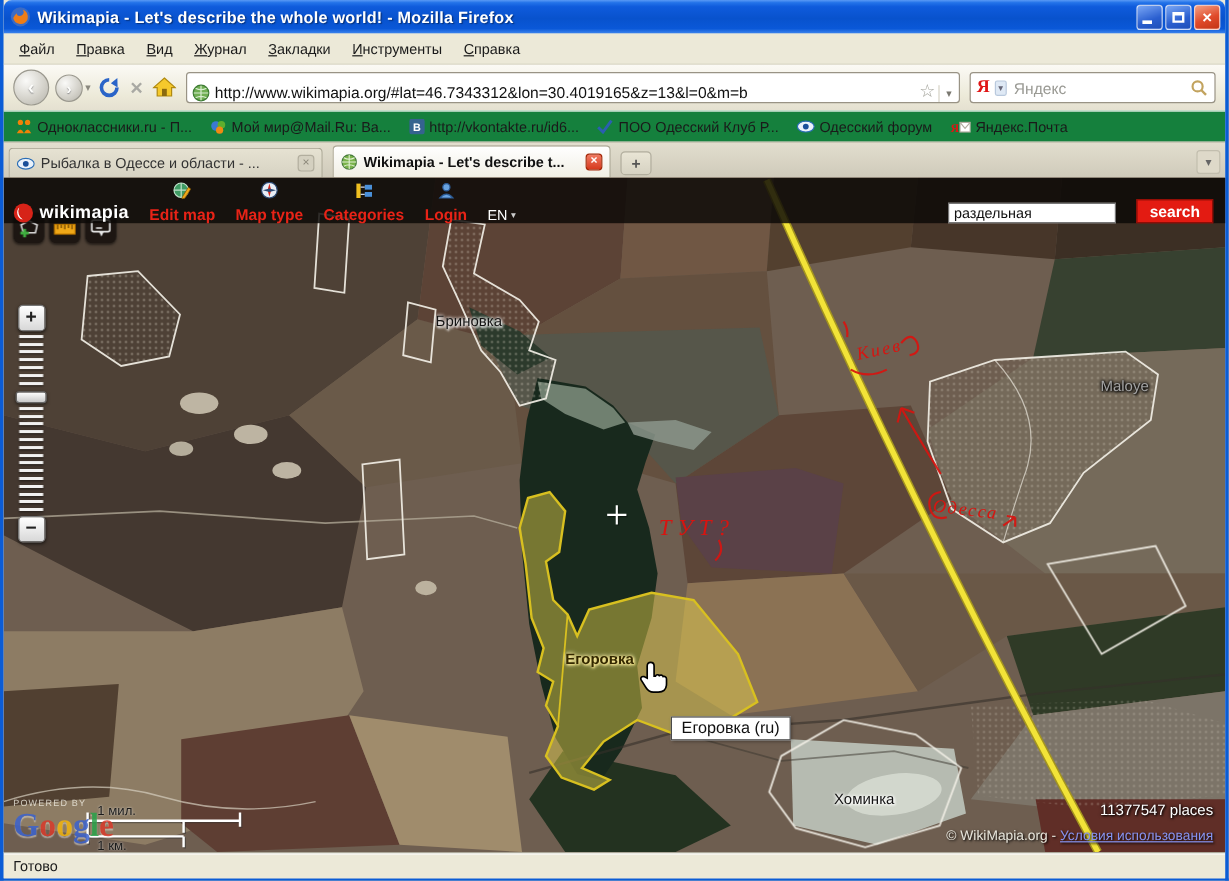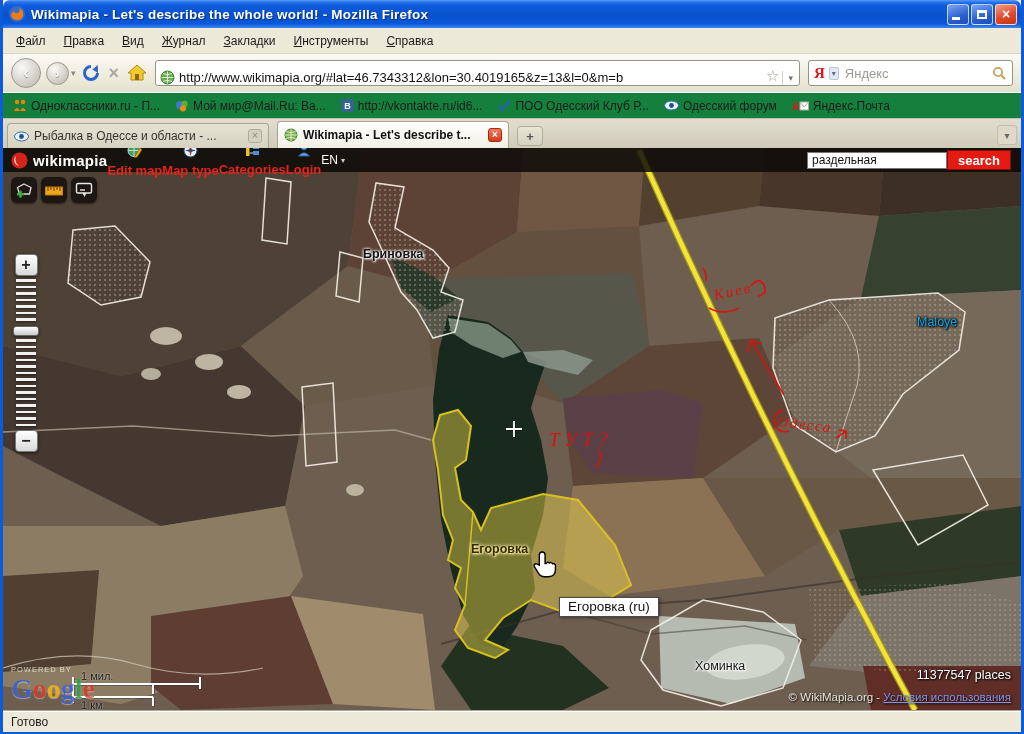--- a/index.html
+++ b/index.html
@@ -70,22 +70,22 @@
   .tclose.dim{background:#d4d0c0;border:1px solid #b2ae9e;color:#8a8678;}
   .tclose.red{background:linear-gradient(180deg,#f07a62,#d63a1e);border:1px solid #a52808;color:#fff;font-weight:bold;}
   .newtab{width:26px;height:20px;margin-left:8px;border:1px solid #b2ae9e;border-radius:4px;
     background:linear-gradient(180deg,#e9e5d5,#d6d2c2);color:#555;font-size:13px;font-weight:bold;
     display:flex;align-items:center;justify-content:center;margin-bottom:2px;}
   .overflow{margin-left:auto;width:20px;height:20px;display:flex;align-items:center;justify-content:center;
     color:#666;font-size:10px;border:1px solid #c2beae;border-radius:3px;background:#ded9c9;margin-bottom:3px;}
   
   .content{position:relative;width:1018px;height:562px;background:#4e4136;overflow:hidden;}
   .map-svg{position:absolute;left:0;top:0;z-index:1;}
-  .wm-header{position:absolute;left:0;top:0;right:0;height:24px;z-index:30;
-    background:rgba(12,9,7,.84);display:flex;align-items:center;padding:0 8px;}
+  .wm-header{position:absolute;left:0;top:0;right:0;height:38px;z-index:30;
+    background:rgba(12,9,7,.84);display:flex;align-items:flex-end;gap:17px;padding:0 8px;}
   .wm-logo{display:flex;align-items:center;gap:5px;}
   .wm-logo-text{color:#fff;font-weight:bold;font-size:15px;letter-spacing:.3px;}
   .wm-link{display:flex;align-items:center;gap:5px;color:#e82317;font-weight:bold;font-size:13px;flex-direction:column;}
   .wm-lang{color:#fff;font-size:12px;display:flex;align-items:center;gap:3px;}
   .wm-lang .c{font-size:8px;color:#ccc;}
   .wm-spacer{flex:1;}
   .wm-search{width:140px;height:17px;border:1px solid #777;font-size:12px;padding:0 4px;
     font-family:"Liberation Sans",sans-serif;color:#111;}
   .wm-searchbtn{width:64px;height:20px;background:#e31b12;border:1px solid #8d0d06;color:#fff;
     font-weight:bold;font-size:13px;display:flex;align-items:center;justify-content:center;margin-right:2px;}
@@ -97,21 +97,21 @@
   .zbtn{width:23px;height:22px;border:1px solid #777;border-radius:4px;color:#222;font-size:16px;
     font-weight:bold;display:flex;align-items:center;justify-content:center;
     background:linear-gradient(180deg,#fff,#d8d8d8);box-shadow:0 1px 3px rgba(0,0,0,.6);}
   .zticks{width:20px;background:repeating-linear-gradient(180deg,rgba(252,252,252,.95) 0 2.5px,rgba(0,0,0,0) 2.5px 6.5px);
     filter:drop-shadow(0 1px 1px rgba(0,0,0,.5));margin:3px 0;}
   .zt1{height:44px;} .zt2{height:88px;}
   .zhandle{width:26px;height:10px;border:1px solid #666;border-radius:3px;
     background:linear-gradient(180deg,#fefefe,#c9c9c9);box-shadow:0 1px 3px rgba(0,0,0,.6);}
   .maplabel{position:absolute;z-index:15;font-size:12.5px;white-space:nowrap;}
   .lbl-dark{color:#141414;text-shadow:0 0 3px #fff,0 0 3px #fff,1px 1px 2px #fff;}
-  .lbl-light{color:#0ea5e9;text-shadow:0 0 3px #000,0 0 3px #000,1px 1px 2px #000;}
+  .lbl-light{color:#a3a3a3;text-shadow:0 0 3px #000,0 0 3px #000,1px 1px 2px #000;}
   .lbl-town{color:#332800;font-weight:bold;text-shadow:0 0 3px #ffe97a,0 0 4px #fff,1px 1px 2px #ffe97a;}
   .tooltip{position:absolute;left:556px;top:449px;z-index:25;background:#fff;border:1px solid #4a4a4a;
     padding:1px 8px 2px;font-size:13.5px;color:#111;box-shadow:1px 1px 3px rgba(0,0,0,.4);white-space:nowrap;}
   .gattr{position:absolute;left:8px;top:518px;z-index:15;line-height:1;}
   .powered{font-size:7.5px;letter-spacing:1px;color:#f2efe4;opacity:.8;margin-bottom:1px;}
   .google{font-size:28px;font-weight:bold;font-family:"Liberation Serif",serif;opacity:.85;
     text-shadow:0 1px 1px rgba(255,255,255,.5);}
   .scale-lbl{position:absolute;z-index:15;font-size:11px;color:#1b1b1b;text-shadow:0 0 2px rgba(255,255,255,.75);}
   .places{position:absolute;right:10px;top:520px;z-index:15;font-size:12.5px;color:#fff;
     text-shadow:1px 1px 2px #000,0 0 3px #000;}
@@ -454,21 +454,21 @@
     </div>
 
     <div class="zoomctl">
       <span class="zbtn">+</span>
       <span class="zticks zt1"></span>
       <span class="zhandle"></span>
       <span class="zticks zt2"></span>
       <span class="zbtn">−</span>
     </div>
 
-    <div class="maplabel lbl-dark" style="left:360px;top:99px;font-weight:bold;">Бриновка</div>
+    <div class="maplabel lbl-dark" style="left:360px;top:113px;">Бриновка</div>
     <div class="maplabel lbl-light" style="left:914px;top:167px;">Maloye</div>
     <div class="maplabel lbl-town" style="left:468px;top:394px;">Егоровка</div>
     <div class="maplabel lbl-dark" style="left:692px;top:511px;">Хоминка</div>
 
     <div class="tooltip">Егоровка (ru)</div>
 
     <div class="gattr">
       <div class="powered">POWERED BY</div>
       <div class="google"><span style="color:#3b63d0">G</span><span style="color:#d93a2b">o</span><span style="color:#f2b50f">o</span><span style="color:#3b63d0">g</span><span style="color:#2aa24a">l</span><span style="color:#d93a2b">e</span></div>
     </div>

